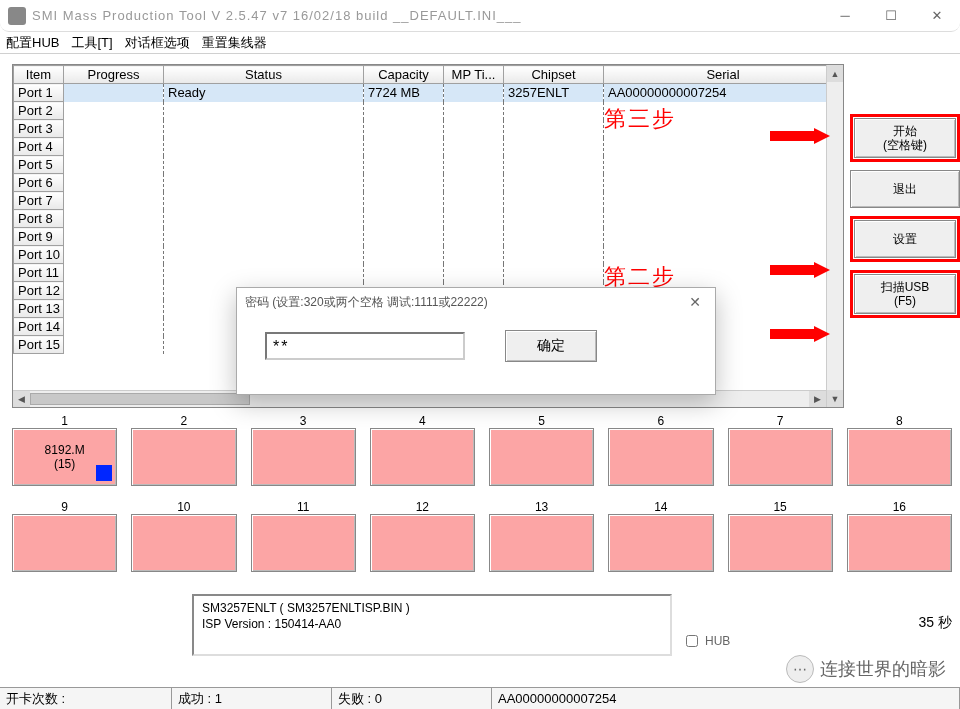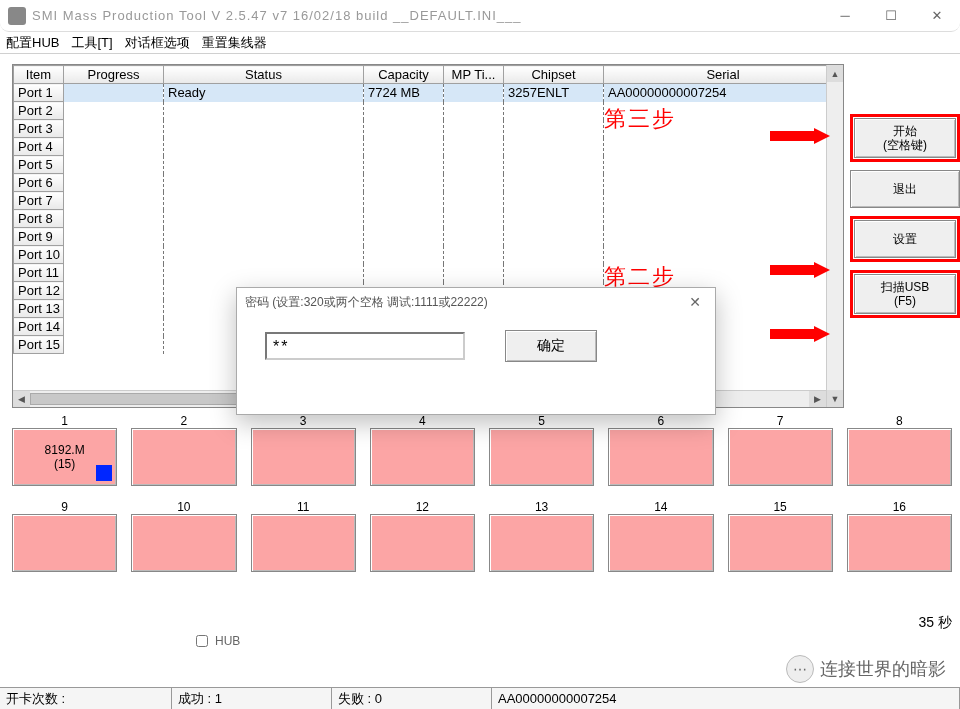--- a/index.html
+++ b/index.html
@@ -66,21 +66,21 @@
   .statusbar .cell:nth-child(1){width:172px;}
   .statusbar .cell:nth-child(2){width:160px;}
   .statusbar .cell:nth-child(3){width:160px;}
   .statusbar .cell:nth-child(4){flex:1;}
 
   
   .watermark { position:absolute; right:14px; bottom:26px; display:flex; align-items:center; gap:6px; color:#666; font-size:18px; z-index:60;}
   .watermark .bubble { width:28px;height:28px;border-radius:50%; background:#eee; border:1px solid #bbb; display:flex;align-items:center;justify-content:center; font-size:14px;}
 
   
-  .dialog { position:absolute; left:236px; top:287px; width:480px; height:128px; background:#fff; border:1px solid #aaa; box-shadow:0 8px 24px rgba(0,0,0,0.25); z-index:100;}
+  .dialog { position:absolute; left:236px; top:287px; width:480px; height:108px; background:#fff; border:1px solid #aaa; box-shadow:0 8px 24px rgba(0,0,0,0.25); z-index:100;}
   .dialog .dtitle { height:28px; display:flex; align-items:center; padding-left:8px; font-size:12px; color:#555; }
   .dialog .dclose { margin-left:auto; width:40px; text-align:center; color:#666; font-size:14px;}
   .dialog .dbody { display:flex; align-items:center; gap:40px; padding:14px 28px;}
   .dialog .pwd { width:200px; height:28px; border:2px inset #ccc; background:#fff; padding:4px 6px; font-size:16px; letter-spacing:2px;}
   .dialog .okbtn { width:92px; height:32px; background:#efefef; border:1px solid #888; box-shadow:inset 1px 1px #fff, inset -1px -1px #bbb; display:flex; align-items:center; justify-content:center; font-size:14px;}
 
 </style>
 </head>
 <body>
 
@@ -376,20 +376,24 @@
       <div class="box"></div>
     </div>
     <div class="slot">
       <div class="num">16</div>
       <div class="box"></div>
     </div>
   </div>
 
 <div class="infostrip">
   <div style="width:170px;"></div>
+  <div class="infobox">
+    <div>SM3257ENLT       ( SM3257ENLTISP.BIN )</div>
+    <div>ISP Version :      150414-AA0</div>
+  </div>
   <div class="hubctl">
     <input type="checkbox" style="">
     <span>HUB</span>
   </div>
   <div class="secs">35 秒</div>
 </div>
 
 <div class="statusbar">
   <div class="cell">开卡次数 :</div>
   <div class="cell">成功 : 1</div>

